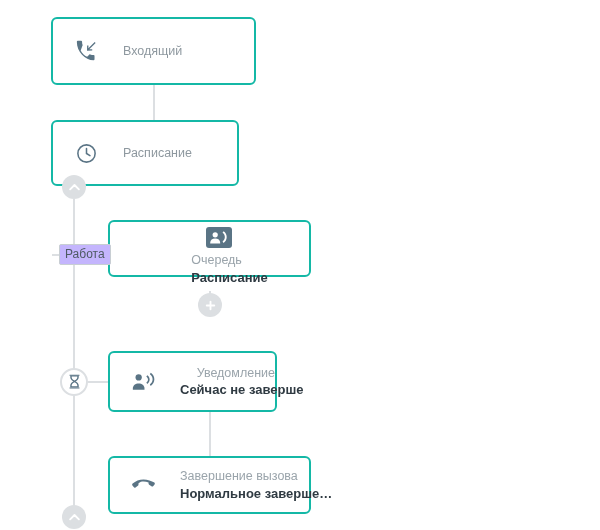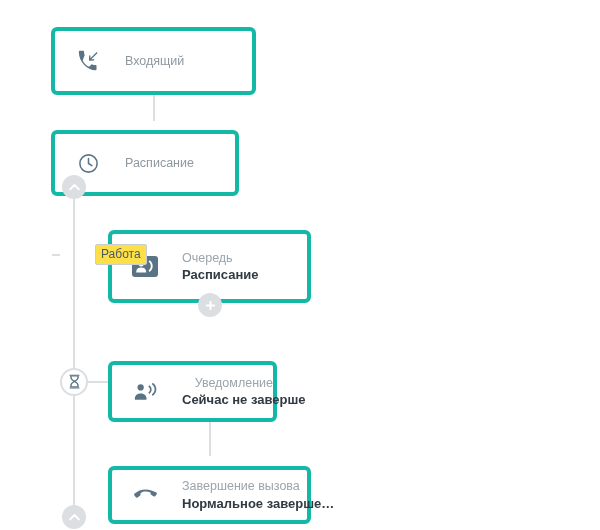--- a/index.html
+++ b/index.html
@@ -26,26 +26,25 @@
     background: #dcdfe2;
   }
   .line.v { width: 2px; }
   .line.h { height: 2px; }
 
   
   .card {
     position: absolute;
     box-sizing: border-box;
     background: #ffffff;
-    border: 4px solid #14b8a6;
+    border: 2px solid #14b8a6;
     border-radius: 6px;
     display: flex;
     align-items: center;
     padding-left: 18px;
-    margin-top: 10px;
   }
   .card-icon {
     width: 30px;
     height: 30px;
     flex: 0 0 30px;
     display: flex;
     align-items: center;
     justify-content: center;
     color: #5a7485;
   }
@@ -80,29 +79,28 @@
     border-radius: 3px;
     display: flex;
     align-items: center;
     justify-content: center;
   }
 
   
   .branch-label {
     position: absolute;
     box-sizing: border-box;
-    background: #fde047;
+    background: #c4b5fd;
     border: 1px solid #c8ced3;
     border-radius: 2px;
     font-size: 12px;
     color: #4e5a63;
     padding: 2px 5px 3px 5px;
     white-space: nowrap;
     line-height: 1.2;
-    margin-left: 36px;
   }
 
   
   .handle {
     position: absolute;
     box-sizing: border-box;
     border-radius: 50%;
     display: flex;
     align-items: center;
     justify-content: center;
@@ -163,21 +161,21 @@
   <div class="card" style="left:51px; top:120px; width:188px; height:66px;">
     <span class="card-icon">
       <svg width="23" height="23" viewBox="0 0 24 24" fill="none" stroke="currentColor" stroke-width="1.6" stroke-linecap="round" aria-hidden="true">
         <circle cx="12" cy="12" r="9"></circle>
         <path d="M12 6.8V12l3.6 2.2"></path>
       </svg>
     </span>
     <span class="card-title-only">Расписание</span>
   </div>
 
-  <div class="card" style="left:108px; top:220px; width:203px; height:73px;">
+  <div class="card" style="left:108px; top:220px; width:203px; height:57px;flex-direction:column;">
     <span class="card-icon">
       <span class="icon-tile">
         <svg width="22" height="15" viewBox="0 0 26 17" fill="#ffffff" aria-hidden="true">
           <circle cx="8.5" cy="5.3" r="3.1"></circle>
           <path d="M2.6 14.6c0-3.1 2.6-4.9 5.9-4.9s5.9 1.8 5.9 4.9v1.1H2.6v-1.1z"></path>
           <path d="M18.4 1.1c2.3 1.4 3.7 4 3.7 6.9s-1.4 5.5-3.7 6.9l-1.2-1.8c1.7-1 2.7-2.9 2.7-5.1s-1-4.1-2.7-5.1l1.2-1.8z"></path>
         </svg>
       </span>
     </span>
     <span class="card-text">

